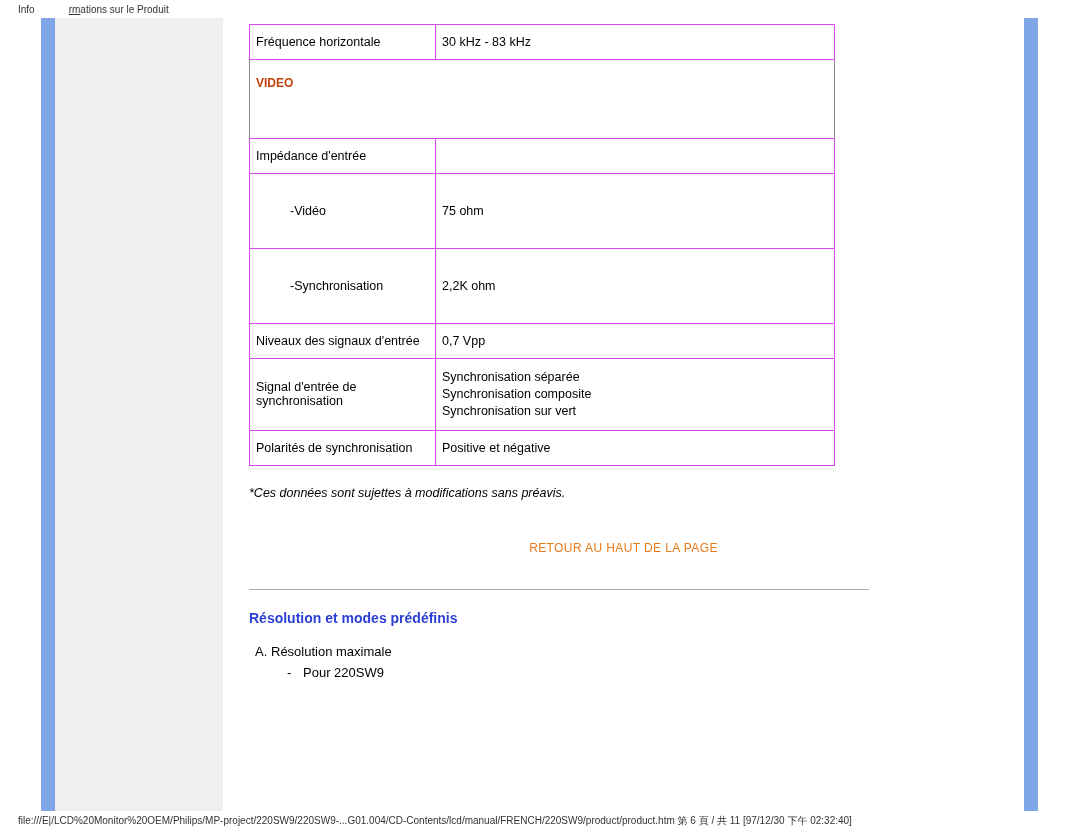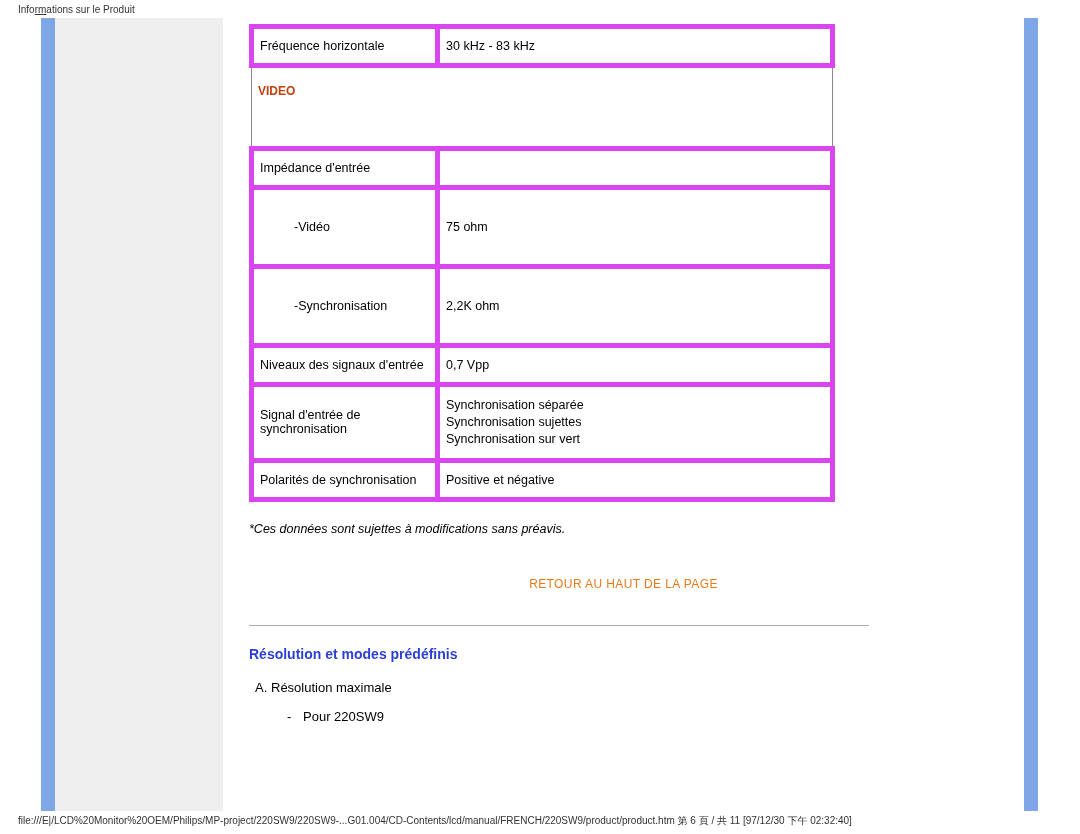--- a/index.html
+++ b/index.html
@@ -1,38 +1,38 @@
 <!DOCTYPE html>
 <html><head>
 <meta charset="utf-8">
 <style>
   * { box-sizing: border-box; margin: 0; padding: 0; }
   html, body { width: 1080px; height: 834px; background: #fff; font-family: Arial, Helvetica, sans-serif; font-size: 13px; color: #000; }
   .header-label { position: absolute; top: 4px; left: 18px; font-size: 10px; color: #333; }
-  .header-label .u { text-decoration: underline; }
+  .header-label .u { text-decoration: underline; margin-left: 34px; }
   .page-frame { position: absolute; top: 18px; left: 41px; width: 997px; height: 793px; overflow: hidden; }
   .left-stripe { position: absolute; top: 0; left: 0; width: 14px; height: 100%; background: #7fa6e6; }
   .right-stripe { position: absolute; top: 0; right: 0; width: 14px; height: 100%; background: #7fa6e6; }
   .gray-col { position: absolute; top: 0; left: 14px; width: 168px; height: 100%; background: #efefef; }
   .content { position: absolute; top: 0; left: 182px; right: 14px; height: 100%; background: #fff; padding: 0 26px 0 26px; }
   .spec-table { width: 586px; border: 1.5px solid #888; border-collapse: collapse; margin-top: 6px; }
-  .spec-table td { border: 5px solid #d946ef; padding: 10px 6px; vertical-align: middle; font-size: 12.5px; }
+  .spec-table td { border: 1px solid #d946ef; padding: 10px 6px; vertical-align: middle; font-size: 12.5px; }
   .spec-table td.col1 { width: 186px; }
   .spec-table td.full { border-left: none; border-right: none; }
   .spec-table td.indent { padding-left: 40px; }
   .spec-table td.tall { padding-top: 30px; padding-bottom: 30px; }
   .section-h { color: #c2410c; font-weight: bold; font-size: 12px; }
   .note { font-style: italic; font-size: 12.5px; margin-top: 20px; }
   .retour-wrap { text-align: center; margin-top: 40px; }
   .retour { color: #e97a1a; font-size: 12px; letter-spacing: 0.4px; text-decoration: none; font-variant: small-caps; }
   .hr { border: none; border-top: 1px solid #aeaeae; margin-top: 34px; width: 620px; }
   .sec-title { color: #2b3fd6; font-weight: bold; font-size: 14px; margin-top: 20px; }
   .ol { margin-top: 18px; padding-left: 22px; }
   .ol li { font-size: 13px; margin-bottom: 4px; }
-  .ul { list-style: none; padding-left: 16px; margin-top: 14px; }
+  .ul { list-style: none; padding-left: 16px; margin-top: 6px; }
   .ul li::before { content: "-"; display: inline-block; width: 16px; }
   .footer-path { position: absolute; bottom: 6px; left: 18px; font-size: 10px; color: #333; white-space: nowrap; }
   .multiline-cell div { line-height: 1.35; }
 </style>
 </head>
 <body>
 
 <div class="header-label">
   <span>Info</span><span class="u">rm</span><span>ations sur le Produit</span>
 </div>
@@ -68,21 +68,21 @@
         <td>2,2K ohm</td>
       </tr>
       <tr>
         <td class="col1">Niveaux des signaux d'entrée</td>
         <td>0,7 Vpp</td>
       </tr>
       <tr>
         <td class="col1">Signal d'entrée de synchronisation</td>
         <td class="multiline-cell">
           <div>Synchronisation séparée</div>
-          <div>Synchronisation sujettes</div>
+          <div>Synchronisation composite</div>
           <div>Synchronisation sur vert</div>
         </td>
       </tr>
       <tr>
         <td class="col1">Polarités de synchronisation</td>
         <td>Positive et négative</td>
       </tr>
     </tbody>
       </table>
 

